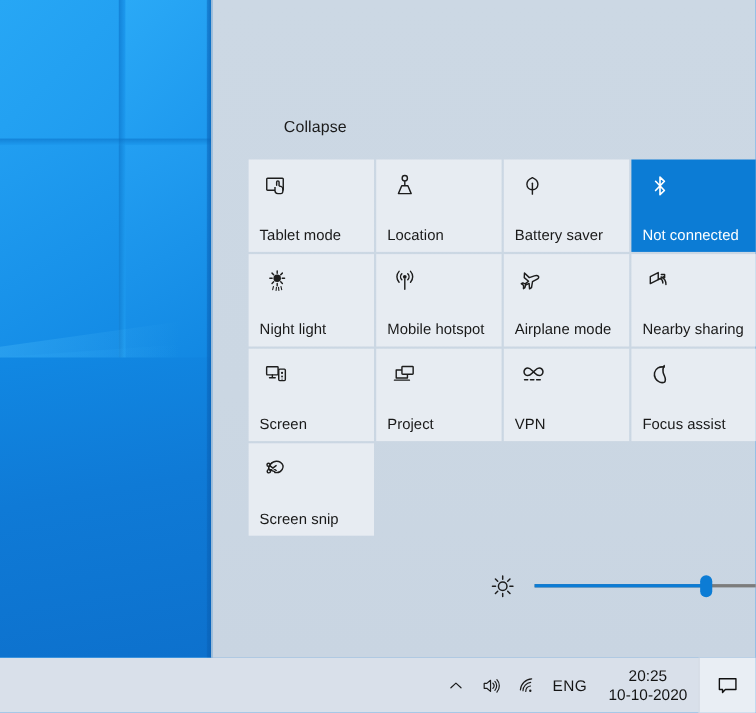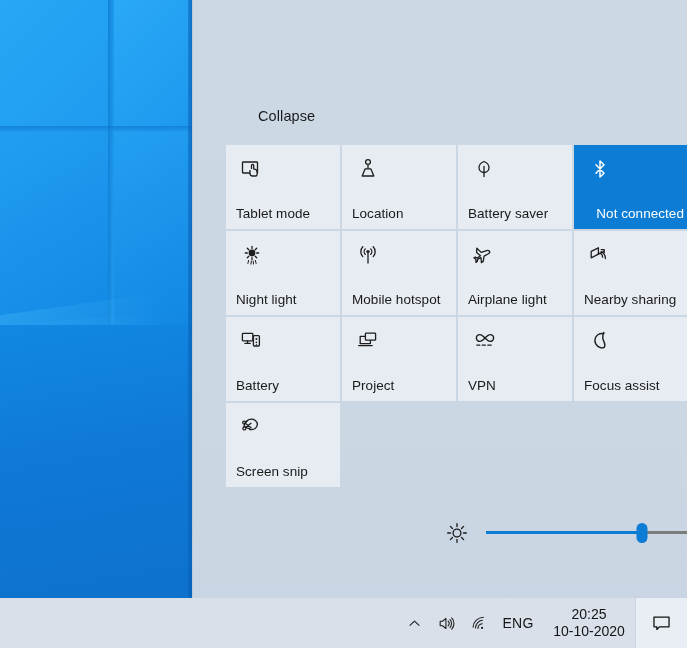--- a/index.html
+++ b/index.html
@@ -263,21 +263,21 @@
         <span class="tile-icon">
           <svg viewBox="0 0 24 24" width="24" height="24" fill="none" stroke="currentColor" stroke-width="1.3">
             <path d="M12 4.5c3.3 1.4 5 3.6 5 6.1 0 2.8-2.2 4.9-5 4.9s-5-2.1-5-4.9
                      c0-2.5 1.7-4.7 5-6.1z" stroke-linejoin="round"></path>
             <path d="M12 9.5v10" stroke-linecap="round"></path>
           </svg>
         </span>
         <span class="tile-label">Battery saver</span>
       </div>
 
-      <div class="tile active" style="background: rgb(12, 124, 213); text-align: right;">
+      <div class="tile active" style="background: rgb(12, 124, 213);">
         <span class="tile-icon">
           <svg viewBox="0 0 24 24" width="24" height="24" fill="none" stroke="currentColor" stroke-width="1.5" stroke-linejoin="round" stroke-linecap="round">
             <path d="M8 7.8l8 8.4L12 20V4l4 3.8-8 8.4"></path>
           </svg>
         </span>
         <span class="tile-label">Not connected</span>
       </div>
 
       <div class="tile">
         <span class="tile-icon">
@@ -305,21 +305,21 @@
       </div>
 
       <div class="tile">
         <span class="tile-icon">
           <svg viewBox="0 0 24 24" width="24" height="24" fill="none" stroke="currentColor" stroke-width="1.3" stroke-linejoin="round">
             <path d="M4.8 5.2l4.4 4.2 4.6-1.6c1.4-0.5 2.9-0.4 3.6 0.4.7.8.3 1.9-1 2.6
                      l-4.3 2.3-0.9 5.3-1.8 1.2-0.4-5-3.2 1.7-0.6 2.2-1.3 0.9 0.1-3
                      -2.1-1.6 1.4-0.6 2.1 0.9 3.1-2.4-3.9-3.3z"></path>
           </svg>
         </span>
-        <span class="tile-label">Airplane light</span>
+        <span class="tile-label">Airplane mode</span>
       </div>
 
       <div class="tile">
         <span class="tile-icon">
           <svg viewBox="0 0 24 24" width="24" height="24" fill="none" stroke="currentColor" stroke-width="1.3" stroke-linejoin="round" stroke-linecap="round">
             <path d="M3.2 14.8V8.4l7.2-3.6v6.4z"></path>
             <path d="M10.4 11.2l5.2-2.6"></path>
             <path d="M13.2 6.6h3v3"></path>
             <path d="M14.6 14.2a4.4 4.4 0 0 0-2.6-4.1"></path>
             <path d="M17.4 15.6a7.4 7.4 0 0 0-4.3-6.9"></path>
@@ -334,21 +334,21 @@
         <span class="tile-icon">
           <svg viewBox="0 0 24 24" width="24" height="24" fill="none" stroke="currentColor" stroke-width="1.3" stroke-linejoin="round">
             <rect x="2.4" y="4.4" width="10.4" height="7.4" rx="0.7"></rect>
             <path d="M7.6 11.8v2.6M5 14.4h5.2" stroke-linecap="round"></path>
             <rect x="13.4" y="6.6" width="6" height="10.4" rx="0.9"></rect>
             <circle cx="16.4" cy="10" r="1" fill="currentColor" stroke="none"></circle>
             <circle cx="16.4" cy="13.3" r="0.85" fill="currentColor" stroke="none"></circle>
             <circle cx="16.4" cy="15.6" r="0.6" fill="currentColor" stroke="none"></circle>
           </svg>
         </span>
-        <span class="tile-label">Battery</span>
+        <span class="tile-label">Screen</span>
       </div>
 
       <div class="tile">
         <span class="tile-icon">
           <svg viewBox="0 0 24 24" width="24" height="24" fill="none" stroke="currentColor" stroke-width="1.3" stroke-linejoin="round">
             <rect x="9.4" y="4.2" width="10.2" height="7" rx="0.7"></rect>
             <path d="M9.4 7.4H4.2v7.2h10.2v-3.4"></path>
             <path d="M2.6 16.6h13.6" stroke-linecap="round"></path>
           </svg>
         </span>

